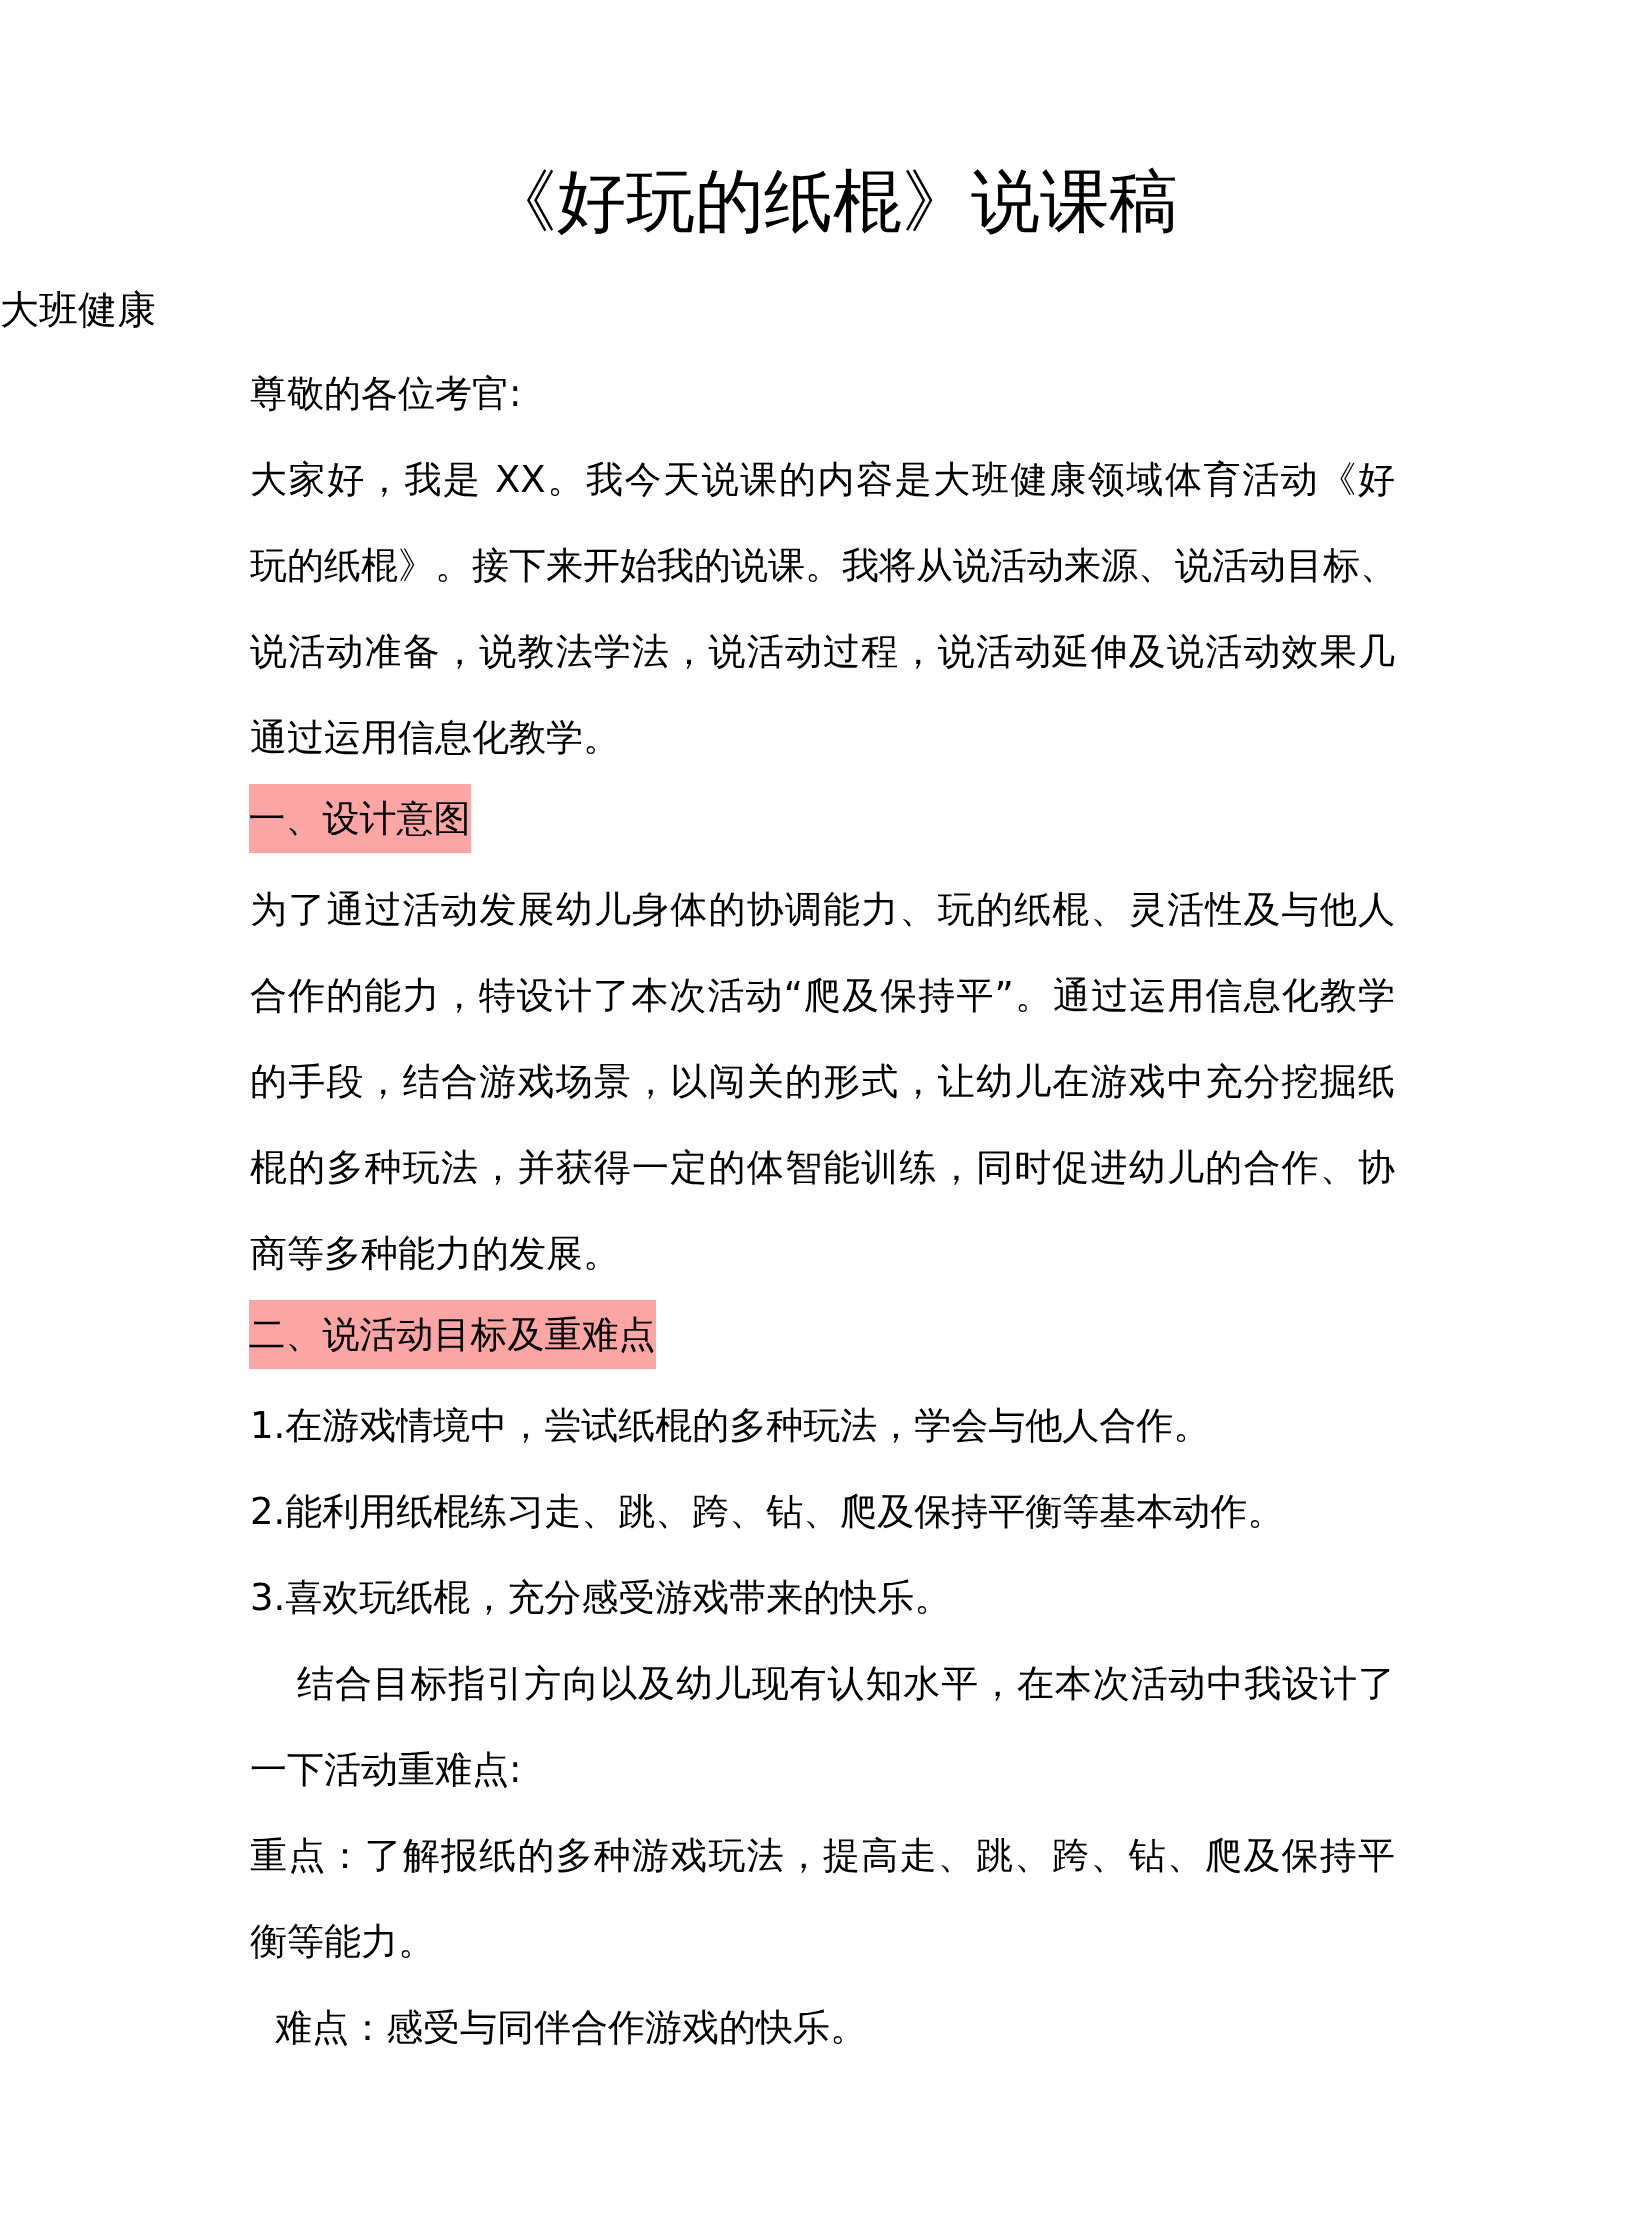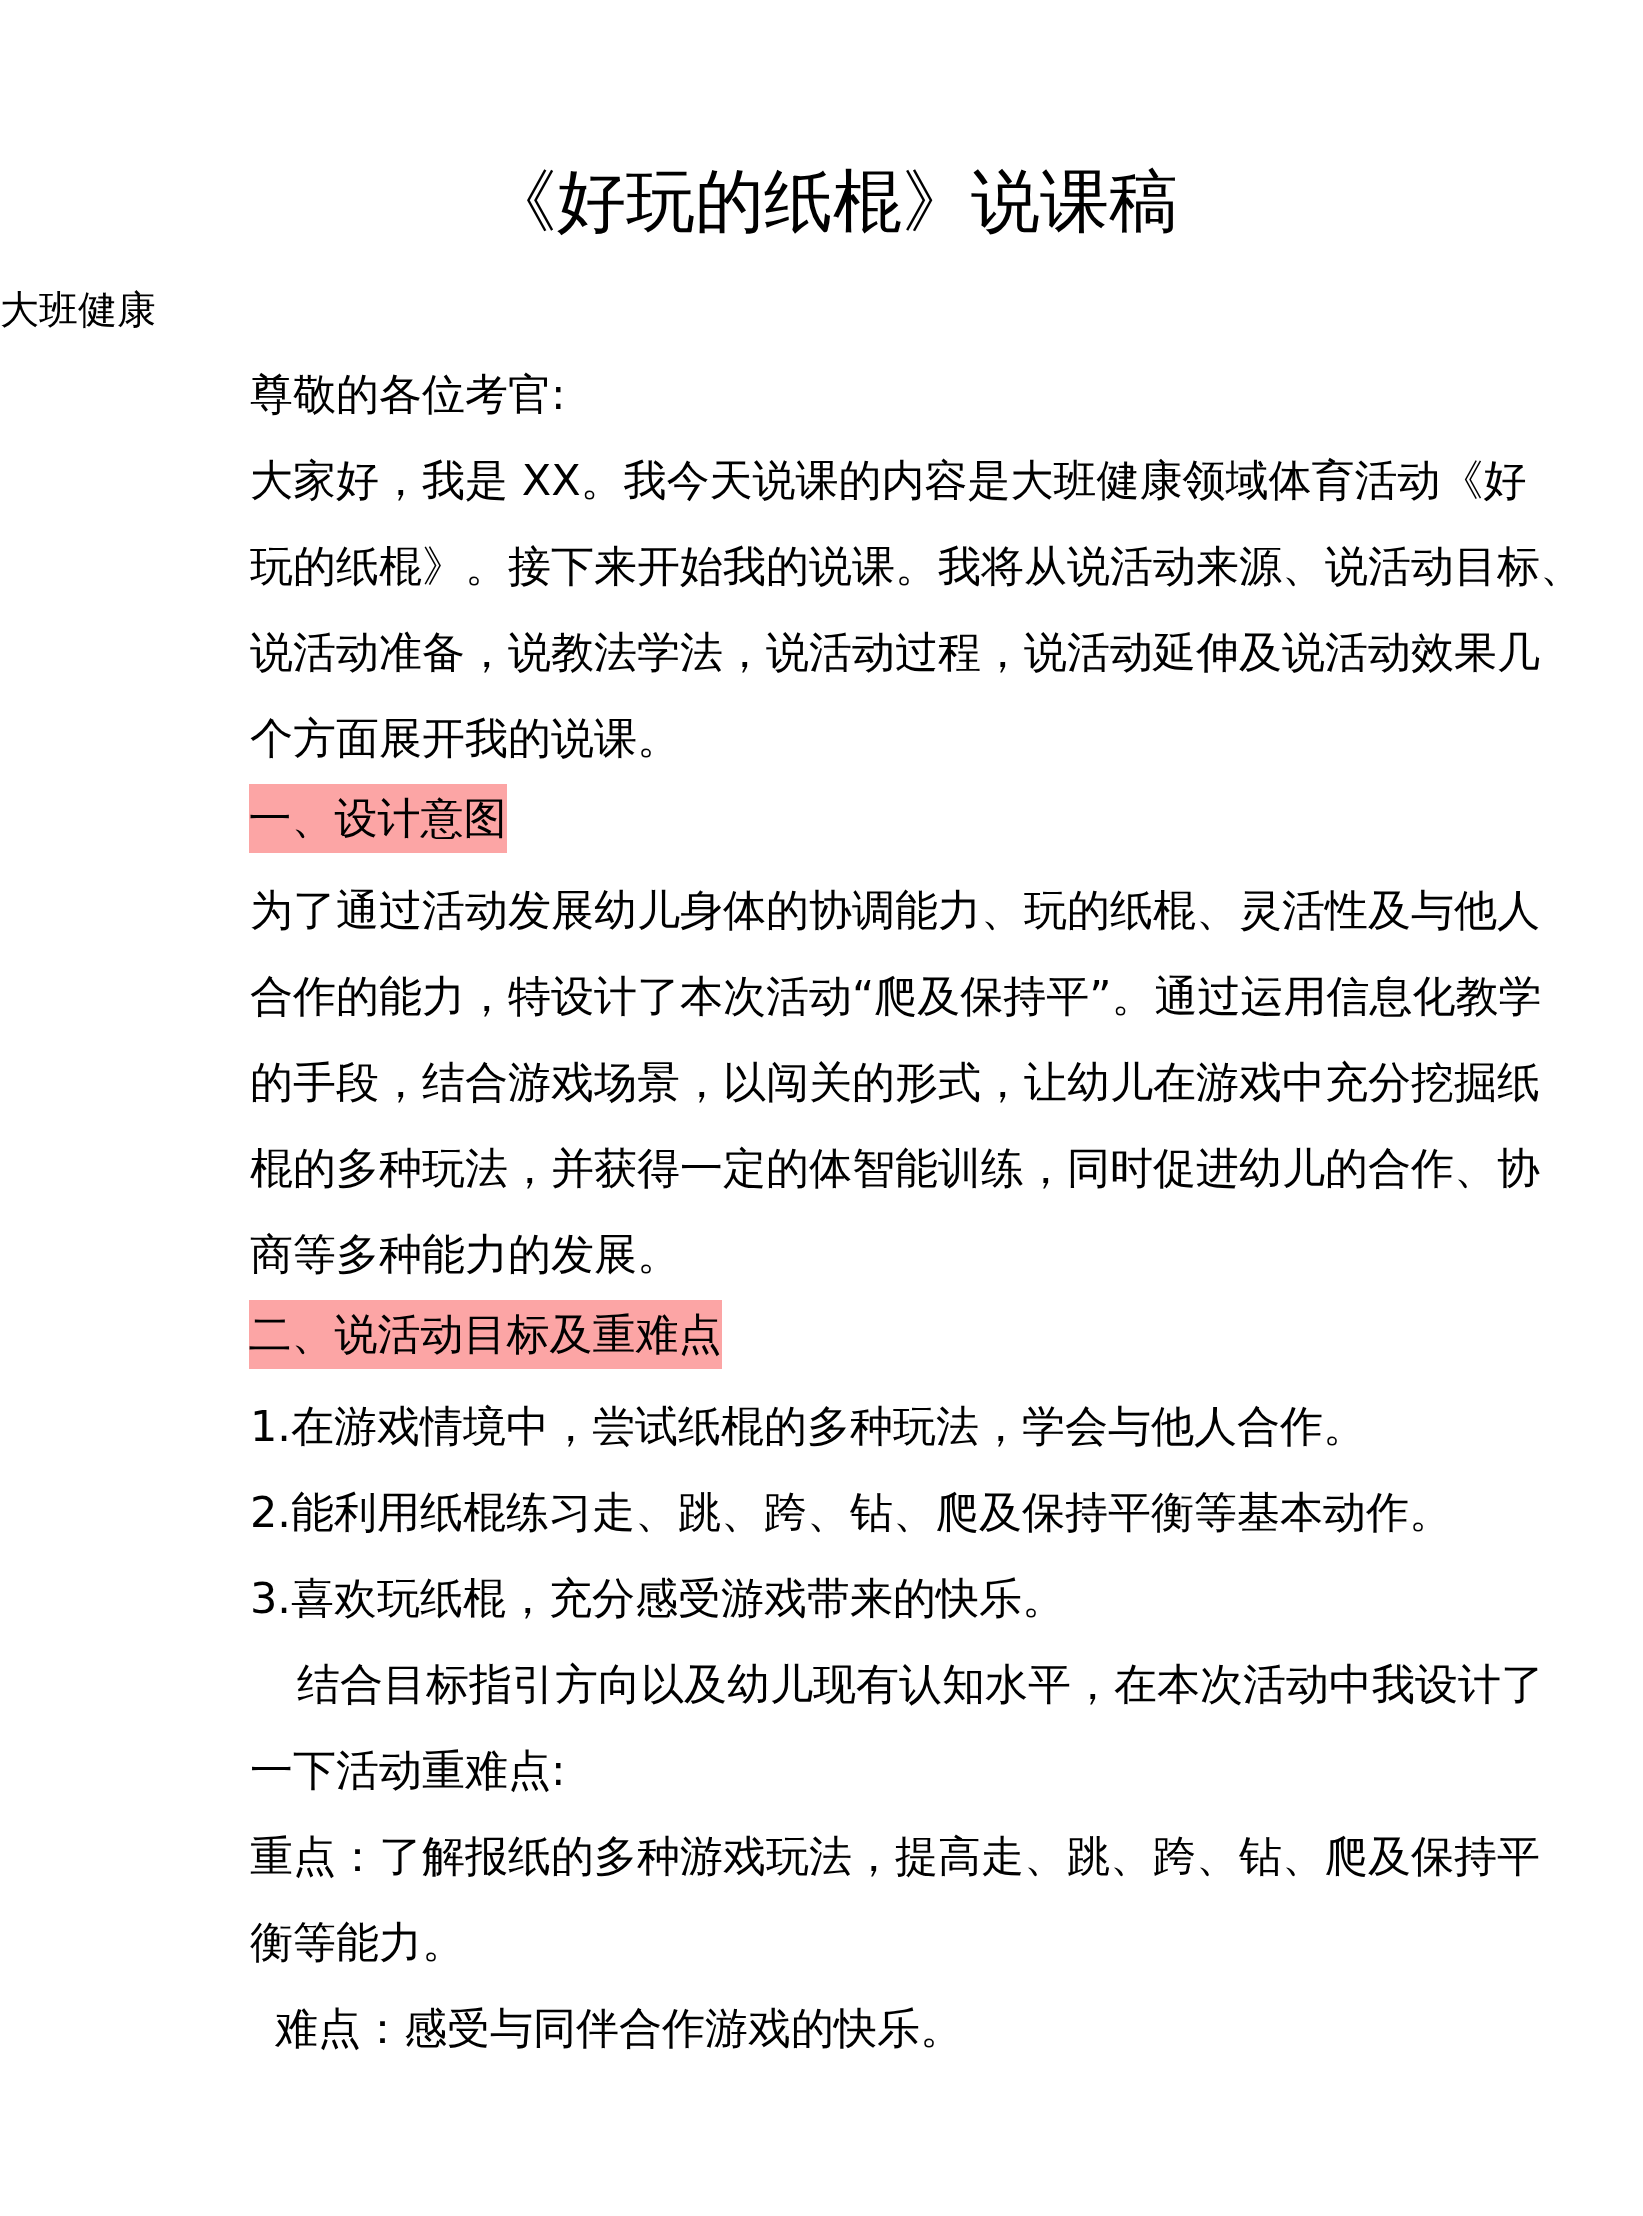--- a/index.html
+++ b/index.html
@@ -45,21 +45,21 @@
     font-size: 39px;
     line-height: 55px;
     margin: 0;
     white-space: nowrap;
   }
   .body {
     position: absolute;
     left: 250px;
     top: 351px;
     width: 1145px;
-    font-size: 43px;
+    font-size: 37px;
     line-height: 86px;
   }
   .line {
     display: block;
     height: 86px;
     white-space: nowrap;
     overflow: visible;
   }
   .line.justify {
     text-align: justify;
@@ -87,21 +87,21 @@
   <div class="doc-subtitle">大班健康</div>
 
   <div class="body">
 
     <div class="line">尊敬的各位考官:</div>
 
     <div>
       <div class="line justify">大家好，我是 XX。我今天说课的内容是大班健康领域体育活动《好</div>
       <div class="line justify">玩的纸棍》。接下来开始我的说课。我将从说活动来源、说活动目标、</div>
       <div class="line justify">说活动准备，说教法学法，说活动过程，说活动延伸及说活动效果几</div>
-      <div class="line">个方面展开我的说课。</div>
+      <div class="line">通过运用信息化教学。</div>
     </div>
 
     <div class="line">
       <span class="heading-hl">一、设计意图</span>
     </div>
 
     <div>
       <div class="line justify">为了通过活动发展幼儿身体的协调能力、玩的纸棍、灵活性及与他人</div>
       <div class="line justify">合作的能力，特设计了本次活动“爬及保持平”。通过运用信息化教学</div>
       <div class="line justify">的手段，结合游戏场景，以闯关的形式，让幼儿在游戏中充分挖掘纸</div>

